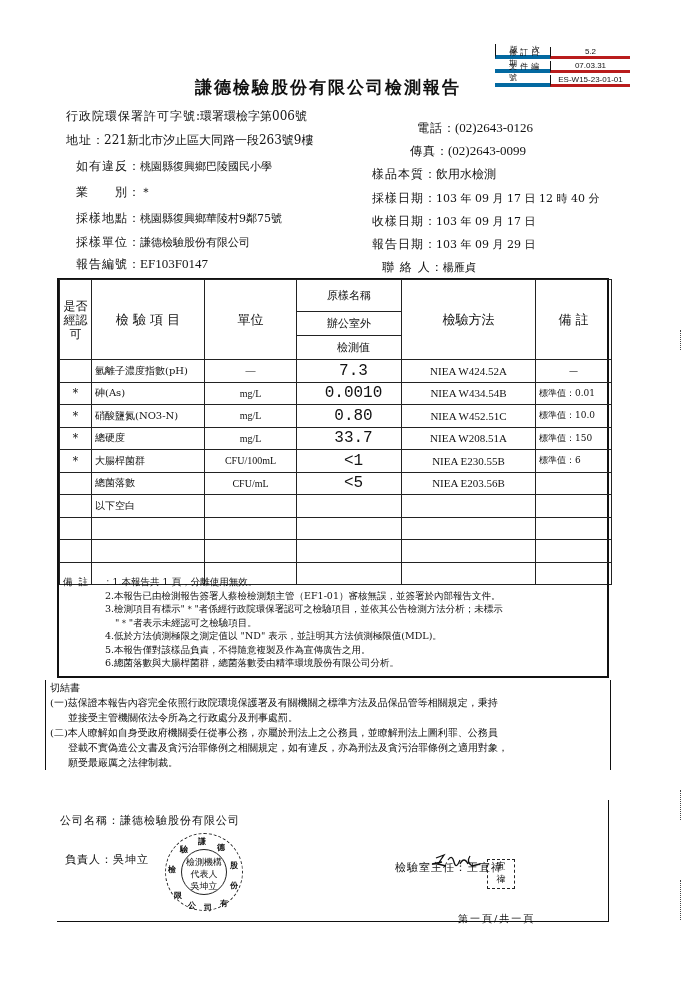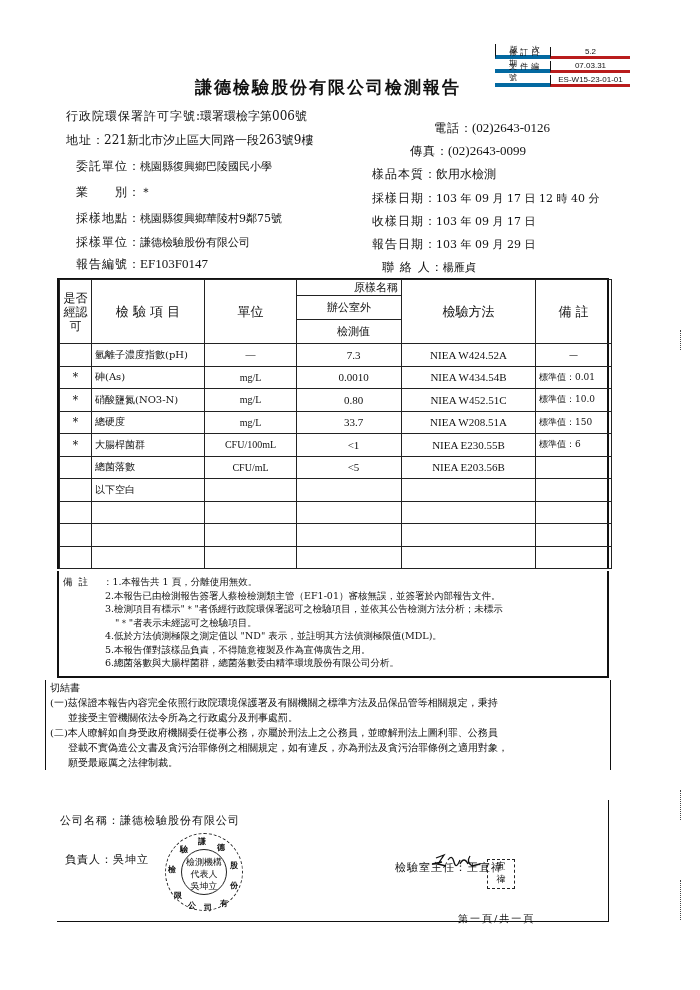--- a/index.html
+++ b/index.html
@@ -23,21 +23,21 @@
   .hdr .code { font-family: "Liberation Serif", serif; font-size: 13px; }
 
   
   .tbl { left: 57px; top: 278px; width: 552px; border-left: 2px solid #111; border-right: 2px solid #111; border-top: 1.5px solid #111; }
   .tbl table { border-collapse: collapse; width: 100%; table-layout: fixed; }
   .tbl td { border: 1px solid #222; font-size: 10px; height: 22.5px; vertical-align: middle; padding: 0 3px; }
   .tbl thead td { font-size: 13px; text-align: center; }
   .tbl .mark { text-align: center; font-size: 13px; }
   .tbl .item { font-size: 10px; }
   .tbl .unit { text-align: center; font-family: "Liberation Serif", serif; }
-  .tbl .val { text-align: center; font-family: Liberation Serif, serif; font-size: 11px; padding-left: 12px; }
+  .tbl .val { text-align: center; font-family: Liberation Mono, monospace; font-size: 16px; padding-left: 12px; }
   .tbl .method { text-align: center; font-family: "Liberation Serif", serif; font-size: 11px; }
   .tbl .note { font-size: 9px; white-space: nowrap; }
 
   
   .notes { left: 57px; top: 571px; width: 552px; border: 2px solid #111; border-top: none; font-size: 9.5px; line-height: 13.5px; padding: 4px 4px 6px 4px; }
   .notes .first { display: flex; }
   .notes .lead { width: 40px; letter-spacing: 6px; }
   .notes .ind { padding-left: 42px; }
   .notes .ind2 { padding-left: 52px; }
 
@@ -80,36 +80,36 @@
 
 <div class="abs title">謙德檢驗股份有限公司檢測報告</div>
 
 <div class="abs hdr" style="left:66px; top:108px;">
   <span class="k">行政院環保署許可字號</span>:<span class="v">環署環檢字第006號</span>
 </div>
 <div class="abs hdr" style="left:66px; top:132px;">
   <span class="k">地址</span>：<span class="v">221新北市汐止區大同路一段263號9樓</span>
 </div>
 <div class="abs hdr" style="left:76px; top:158px;">
-  <span class="k">委託單位</span>：<span class="v" style="font-size:11px;">桃園縣復興鄉巴陵國民小學</span>
+  <span class="k">如有違反</span>：<span class="v" style="font-size:11px;">桃園縣復興鄉巴陵國民小學</span>
 </div>
 <div class="abs hdr" style="left:76px; top:184px;">
   <span class="k">業　　別</span>：<span class="v">＊</span>
 </div>
 <div class="abs hdr" style="left:76px; top:210px;">
   <span class="k">採樣地點</span>：<span class="v" style="font-size:11px;">桃園縣復興鄉華陵村9鄰75號</span>
 </div>
 <div class="abs hdr" style="left:76px; top:234px;">
   <span class="k">採樣單位</span>：<span class="v" style="font-size:11px;">謙德檢驗股份有限公司</span>
 </div>
 <div class="abs hdr" style="left:76px; top:256px;">
   <span class="k">報告編號</span>：<span class="code">EF103F0147</span>
 </div>
 
-<div class="abs hdr" style="left:434px; top:120px;">
+<div class="abs hdr" style="left:417px; top:120px;">
   <span class="k">電話</span>：<span class="code">(02)2643-0126</span>
 </div>
 <div class="abs hdr" style="left:410px; top:143px;">
   <span class="k">傳真</span>：<span class="code">(02)2643-0099</span>
 </div>
 <div class="abs hdr" style="left:372px; top:166px;">
   <span class="k">樣品本質</span>：<span class="v">飲用水檢測</span>
 </div>
 <div class="abs hdr" style="left:372px; top:190px;">
   <span class="k">採樣日期</span>：<span class="v" style="font-size:11px;">103 年 09 月 17 日 12 時 40 分</span>
@@ -132,21 +132,21 @@
         <col style="width:92px">
         <col style="width:105px">
         <col style="width:134px">
         <col style="width:76px">
     </colgroup>
     <thead>
       <tr>
         <td rowspan="3" style="font-size:12px; line-height:14px; padding:0;">是否經認可</td>
         <td rowspan="3">檢 驗 項 目</td>
         <td rowspan="3">單位</td>
-        <td style="font-size:11px; height:16px;text-align:right;">原樣名稱</td>
+        <td style="font-size:11px; height:32px;">原樣名稱</td>
         <td rowspan="3">檢驗方法</td>
         <td rowspan="3">備 註</td>
       </tr>
       <tr>
           <td style="font-size:11px; height:24px;">辦公室外</td>
         </tr>
       <tr>
           <td style="font-size:11px; height:24px;padding-left:12px;">檢測值</td>
         </tr>
     </thead>

